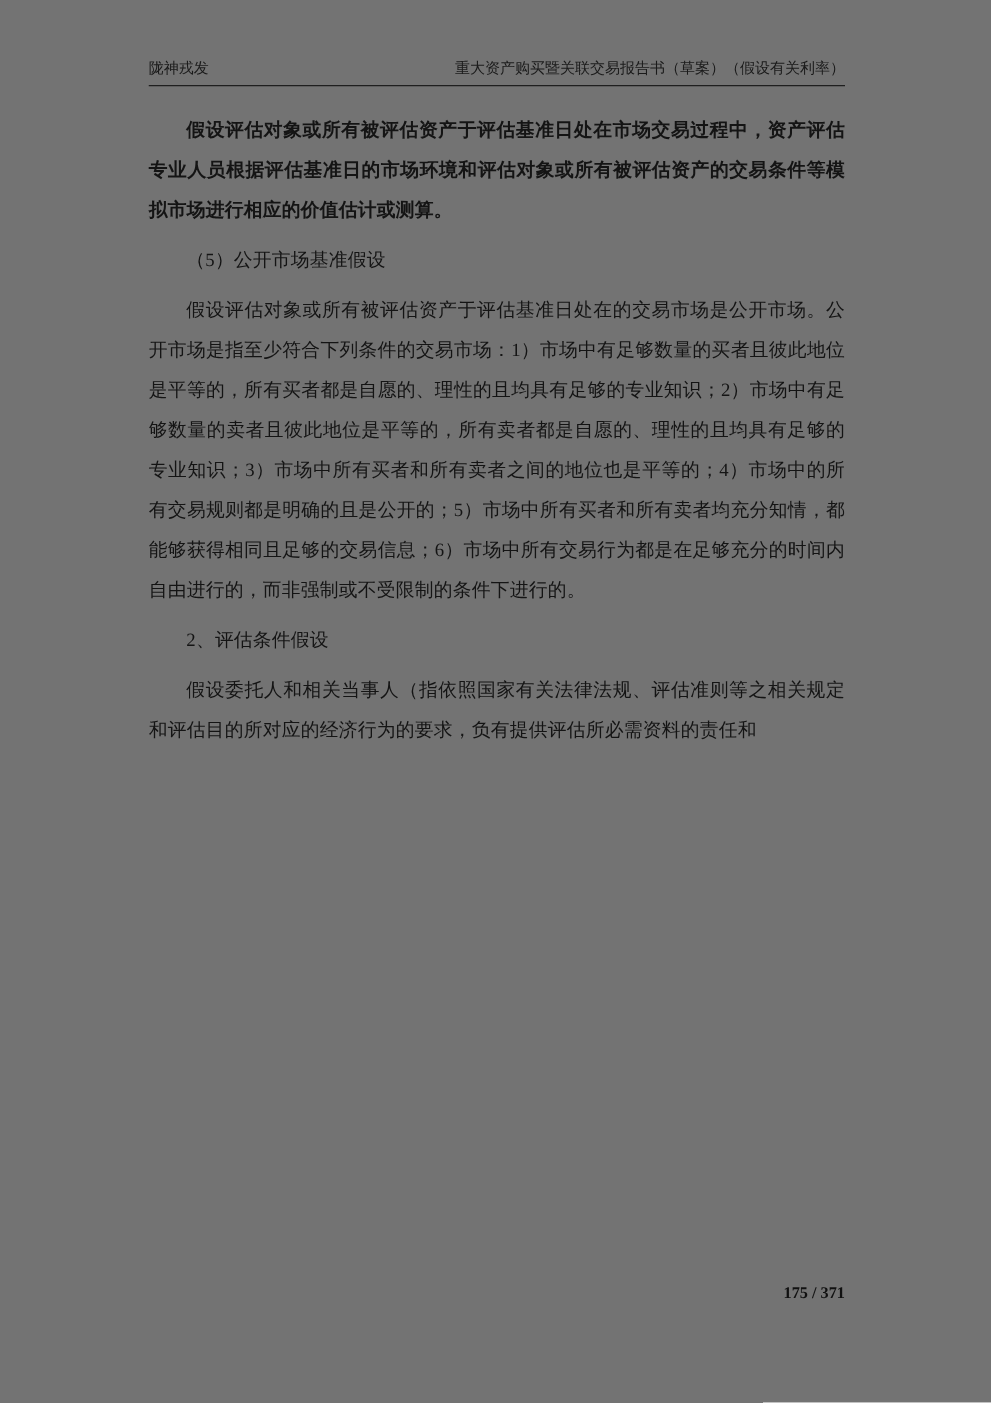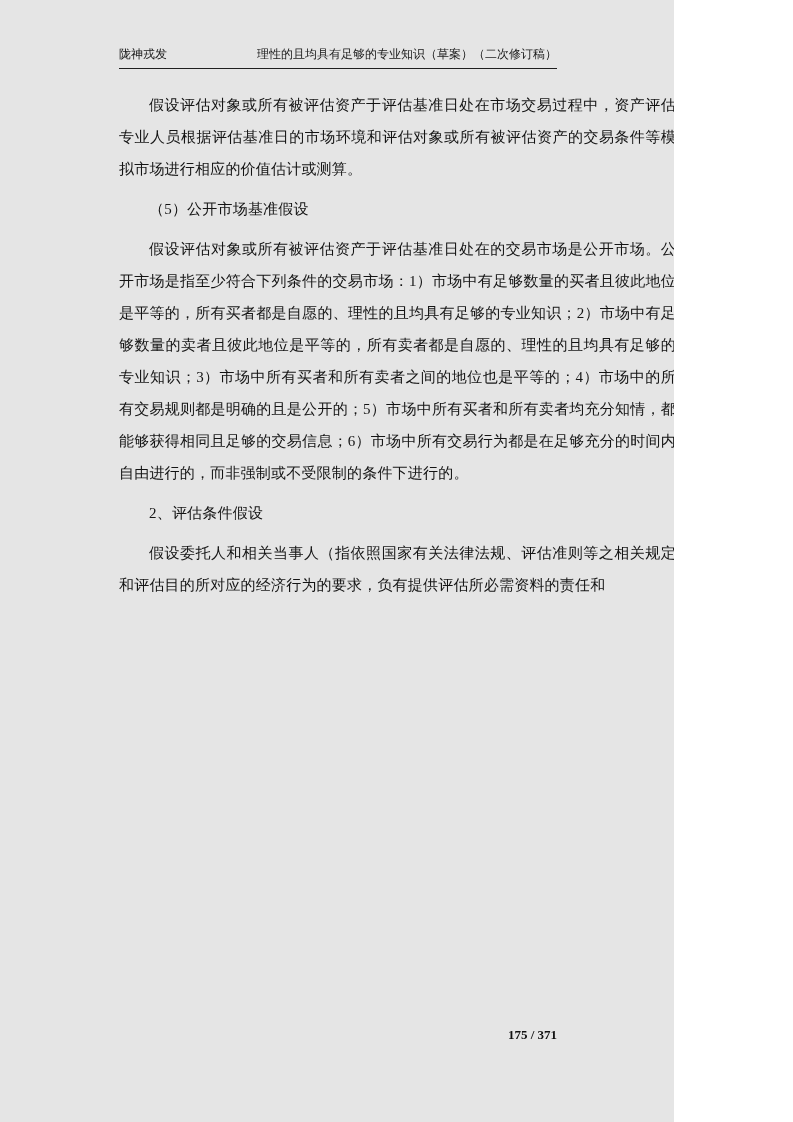--- a/index.html
+++ b/index.html
@@ -7,23 +7,23 @@
   body {
     width: 793px;
     height: 1122px;
     position: relative;
     font-family: "Liberation Serif", "DejaVu Serif", serif;
     color: #141414;
   }
   .page {
     position: absolute;
     left: 0; top: 0;
-    width: 674px;
+    width: 793px;
     height: 1122px;
-    background: #e5e5e5;
+    background: #737373;
     overflow: hidden;
   }
   .page-header {
     position: absolute;
     left: 119px;
     right: 117px;
     top: 46px;
     display: flex;
     justify-content: space-between;
     align-items: flex-end;
@@ -42,21 +42,21 @@
     width: 557px;
   }
   .para {
     font-size: 15px;
     line-height: 32px;
     text-align: justify;
     text-indent: 2em;
     margin: 8px 0;
     letter-spacing: 0.2px;
   }
-  .para:first-child { margin-top: 0; }
+  .para:first-child { margin-top: 0; font-weight: bold; }
   .page-footer {
     position: absolute;
     left: 119px;
     right: 117px;
     top: 1024px;
     text-align: right;
     line-height: 20px;
   }
   .page-number {
     font-weight: bold;
@@ -65,21 +65,21 @@
     margin-left: 48px;
   }
 </style>
 </head>
 <body>
 
 <div class="page">
 
   <header class="page-header">
     <span class="hdr-left">陇神戎发</span>
-    <span class="hdr-right">理性的且均具有足够的专业知识（草案）（二次修订稿）</span>
+    <span class="hdr-right">重大资产购买暨关联交易报告书（草案）（假设有关利率）</span>
   </header>
 
   <main class="page-body">
     <p class="para">假设评估对象或所有被评估资产于评估基准日处在市场交易过程中，资产评估专业人员根据评估基准日的市场环境和评估对象或所有被评估资产的交易条件等模拟市场进行相应的价值估计或测算。</p>
     <p class="para">（5）公开市场基准假设</p>
     <p class="para">假设评估对象或所有被评估资产于评估基准日处在的交易市场是公开市场。公开市场是指至少符合下列条件的交易市场：1）市场中有足够数量的买者且彼此地位是平等的，所有买者都是自愿的、理性的且均具有足够的专业知识；2）市场中有足够数量的卖者且彼此地位是平等的，所有卖者都是自愿的、理性的且均具有足够的专业知识；3）市场中所有买者和所有卖者之间的地位也是平等的；4）市场中的所有交易规则都是明确的且是公开的；5）市场中所有买者和所有卖者均充分知情，都能够获得相同且足够的交易信息；6）市场中所有交易行为都是在足够充分的时间内自由进行的，而非强制或不受限制的条件下进行的。</p>
     <p class="para">2、评估条件假设</p>
     <p class="para">假设委托人和相关当事人（指依照国家有关法律法规、评估准则等之相关规定和评估目的所对应的经济行为的要求，负有提供评估所必需资料的责任和</p>
   </main>
 

